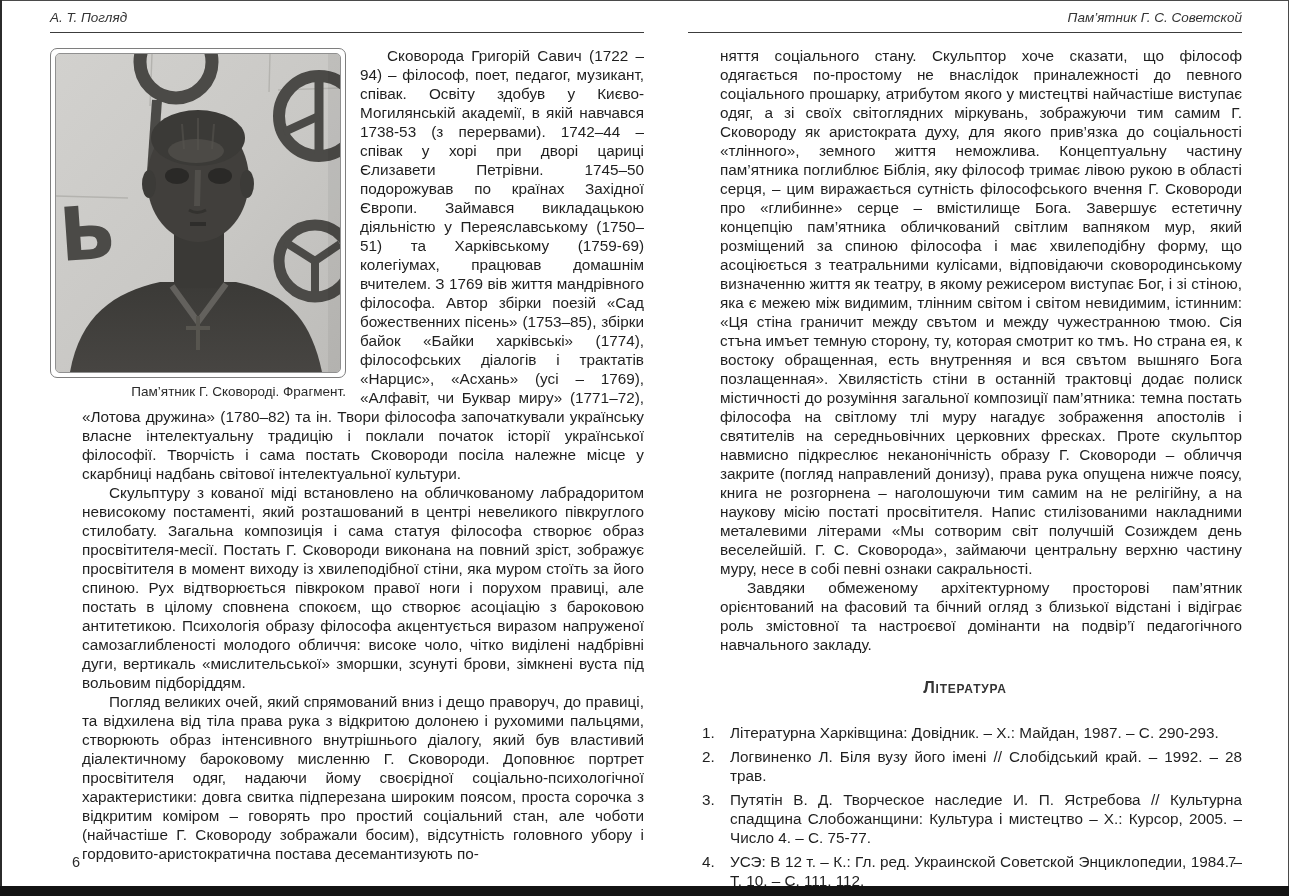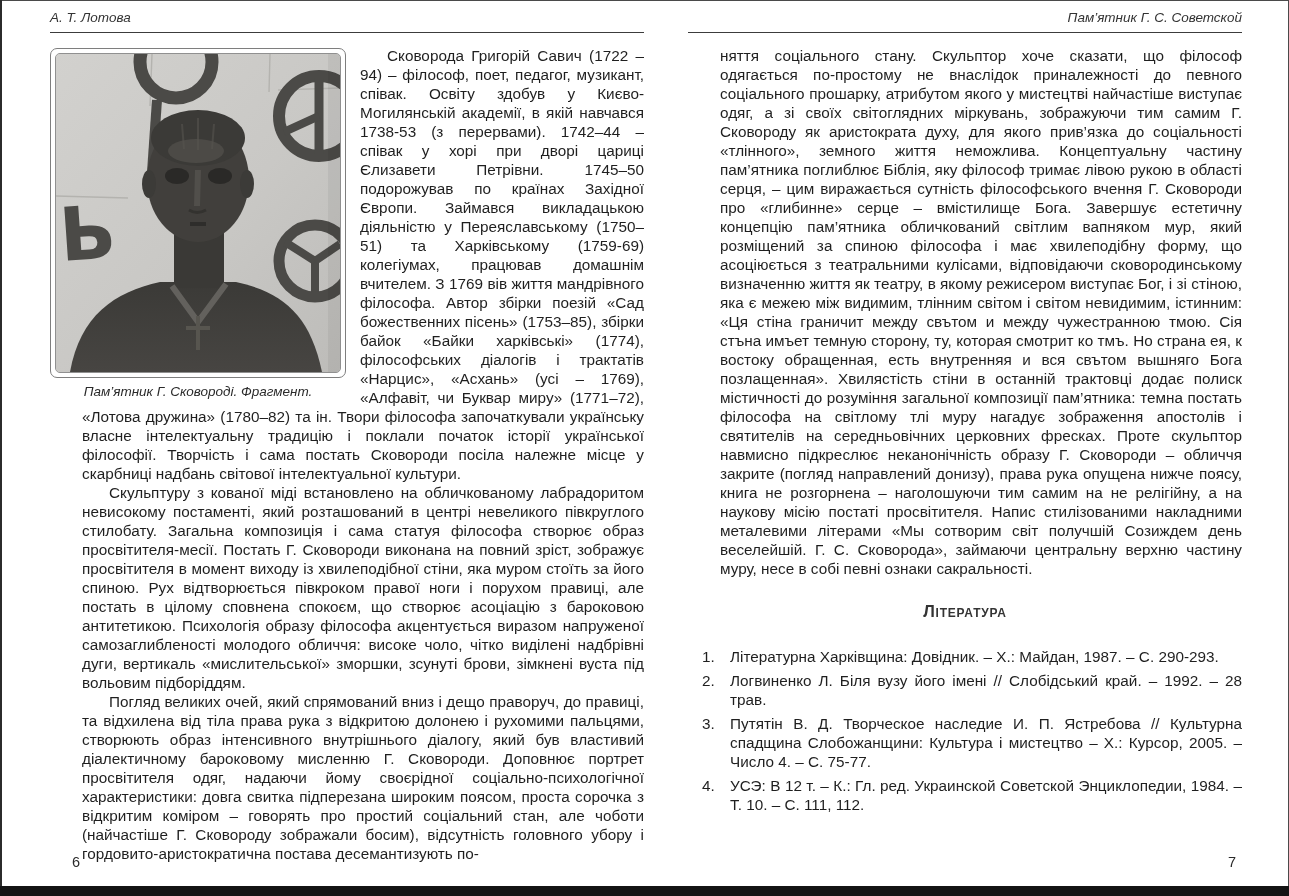--- a/index.html
+++ b/index.html
@@ -26,22 +26,22 @@
   }
   .page-content p{margin:0;text-indent:27px;padding-left:32px;}
   .page-content p.no-indent{text-indent:0;}
 
   
   .photo-block{float:left;width:296px;margin:2px 14px 2px 0;}
   .photo-frame{border:1px solid #7e7e7e;border-radius:7px;padding:4px;background:#fff;}
   .photo-inner{border:1px solid #909090;border-radius:5px;overflow:hidden;height:318px;background:#c9c8c5;}
   .photo-inner svg{display:block;}
   .photo-caption{
-    font-style:italic;font-size:13.5px;line-height:16px;margin-top:6px;color:#2a2a2a;
-    text-align:center;
+    font-size:13.5px;line-height:16px;margin-top:6px;color:#2a2a2a;
+    text-align:right;
   }
 
   
   .lit-heading{
     text-align:center;font-variant:small-caps;letter-spacing:.8px;
     font-size:16.5px;color:#343434;margin:24px 0 26px 0;font-weight:bold;
   }
   .refs{padding-left:14px;}
   .ref{display:flex;margin-bottom:5px;}
   .ref-num{width:28px;flex:none;}
@@ -51,21 +51,21 @@
   .pn-left{left:72px;}
   .pn-right{left:1228px;}
 </style>
 </head>
 <body>
 
 <div class="scan-frame"></div>
 <div class="edge-left"></div>
 
 <div class="page page-left">
-  <div class="page-header">А. Т. Лотова</div>
+  <div class="page-header">А. Т. Погляд</div>
   <div class="page-content">
 
     <figure class="photo-block" style="margin-block:2px;margin-inline:0 14px;">
       <div class="photo-frame">
         <div class="photo-inner">
           <svg width="284" height="318" viewBox="0 0 284 318" role="img">
             <defs>
               <linearGradient id="wall" x1="0" y1="0" x2="1" y2="1">
                 <stop offset="0" stop-color="#d2d1ce"></stop>
                 <stop offset="0.55" stop-color="#c9c8c5"></stop>
@@ -136,20 +136,21 @@
     <p>Сковорода Григорій Савич (1722 – 94) – філософ, поет, педагог, музикант, співак. Освіту здобув у Києво-Могилянській академії, в якій навчався 1738-53 (з перервами). 1742–44 – співак у хорі при дворі цариці Єлизавети Петрівни. 1745–50 подорожував по країнах Західної Європи. Займався викладацькою діяльністю у Переяславському (1750–51) та Харківському (1759-69) колегіумах, працював домашнім вчителем. З 1769 вів життя мандрівного філософа. Автор збірки поезій «Сад божественних пісень» (1753–85), збірки байок «Байки харківські» (1774), філософських діалогів і трактатів «Нарцис», «Асхань» (усі – 1769), «Алфавіт, чи Буквар миру» (1771–72), «Лотова дружина» (1780–82) та ін. Твори філософа започаткували українську власне інтелектуальну традицію і поклали початок історії української філософії. Творчість і сама постать Сковороди посіла належне місце у скарбниці надбань світової інтелектуальної культури.</p>
     <p>Скульптуру з кованої міді встановлено на обличкованому лабрадоритом невисокому постаменті, який розташований в центрі невеликого півкруглого стилобату. Загальна композиція і сама статуя філософа створює образ просвітителя-месії. Постать Г. Сковороди виконана на повний зріст, зображує просвітителя в момент виходу із хвилеподібної стіни, яка муром стоїть за його спиною. Рух відтворюється півкроком правої ноги і порухом правиці, але постать в цілому сповнена спокоєм, що створює асоціацію з бароковою антитетикою. Психологія образу філософа акцентується виразом напруженої самозаглибленості молодого обличчя: високе чоло, чітко виділені надбрівні дуги, вертикаль «мислительської» зморшки, зсунуті брови, зімкнені вуста під вольовим підборіддям.</p>
     <p>Погляд великих очей, який спрямований вниз і дещо праворуч, до правиці, та відхилена від тіла права рука з відкритою долонею і рухомими пальцями, створюють образ інтенсивного внутрішнього діалогу, який був властивий діалектичному бароковому мисленню Г. Сковороди. Доповнює портрет просвітителя одяг, надаючи йому своєрідної соціально-психологічної характеристики: довга свитка підперезана широким поясом, проста сорочка з відкритим коміром – говорять про простий соціальний стан, але чоботи (найчастіше Г. Сковороду зображали босим), відсутність головного убору і гордовито-аристократична постава десемантизують по-</p>
   </div>
 </div>
 
 <div class="page page-right">
   <div class="page-header header-right">Пам’ятник Г. С. Советской</div>
   <div class="page-content">
     <p class="no-indent">няття соціального стану. Скульптор хоче сказати, що філософ одягається по-простому не внаслідок приналежності до певного соціального прошарку, атрибутом якого у мистецтві найчастіше виступає одяг, а зі своїх світоглядних міркувань, зображуючи тим самим Г. Сковороду як аристократа духу, для якого прив’язка до соціальності «тлінного», земного життя неможлива. Концептуальну частину пам’ятника поглиблює Біблія, яку філософ тримає лівою рукою в області серця, – цим виражається сутність філософського вчення Г. Сковороди про «глибинне» серце – вмістилище Бога. Завершує естетичну концепцію пам’ятника обличкований світлим вапняком мур, який розміщений за спиною філософа і має хвилеподібну форму, що асоціюється з театральними кулісами, відповідаючи сковородинському визначенню життя як театру, в якому режисером виступає Бог, і зі стіною, яка є межею між видимим, тлінним світом і світом невидимим, істинним: «Ця стіна граничит между свътом и между чужестранною тмою. Сія стъна имъет темную сторону, ту, которая смотрит ко тмъ. Но страна ея, к востоку обращенная, есть внутренняя и вся свътом вышняго Бога позлащенная». Хвилястість стіни в останній трактовці додає полиск містичності до розуміння загальної композиції пам’ятника: темна постать філософа на світлому тлі муру нагадує зображення апостолів і святителів на середньовічних церковних фресках. Проте скульптор навмисно підкреслює неканонічність образу Г. Сковороди – обличчя закрите (погляд направлений донизу), права рука опущена нижче поясу, книга не розгорнена – наголошуючи тим самим на не релігійну, а на наукову місію постаті просвітителя. Напис стилізованими накладними металевими літерами «Мы сотворим світ получшій Созиждем день веселейшій. Г. С. Сковорода», займаючи центральну верхню частину муру, несе в собі певні ознаки сакральності.</p>
+    <p>Завдяки обмеженому архітектурному просторові пам’ятник орієнтований на фасовий та бічний огляд з близької відстані і відіграє роль змістовної та настроєвої домінанти на подвір’ї педагогічного навчального закладу.</p>
 
     <h3 class="lit-heading">Література</h3>
 
     <div class="refs">
       <div class="ref">
         <span class="ref-num">1.</span>
         <span class="ref-text">Літературна Харківщина: Довідник. – Х.: Майдан, 1987. – С. 290-293.</span>
       </div>
       <div class="ref">
         <span class="ref-num">2.</span>

